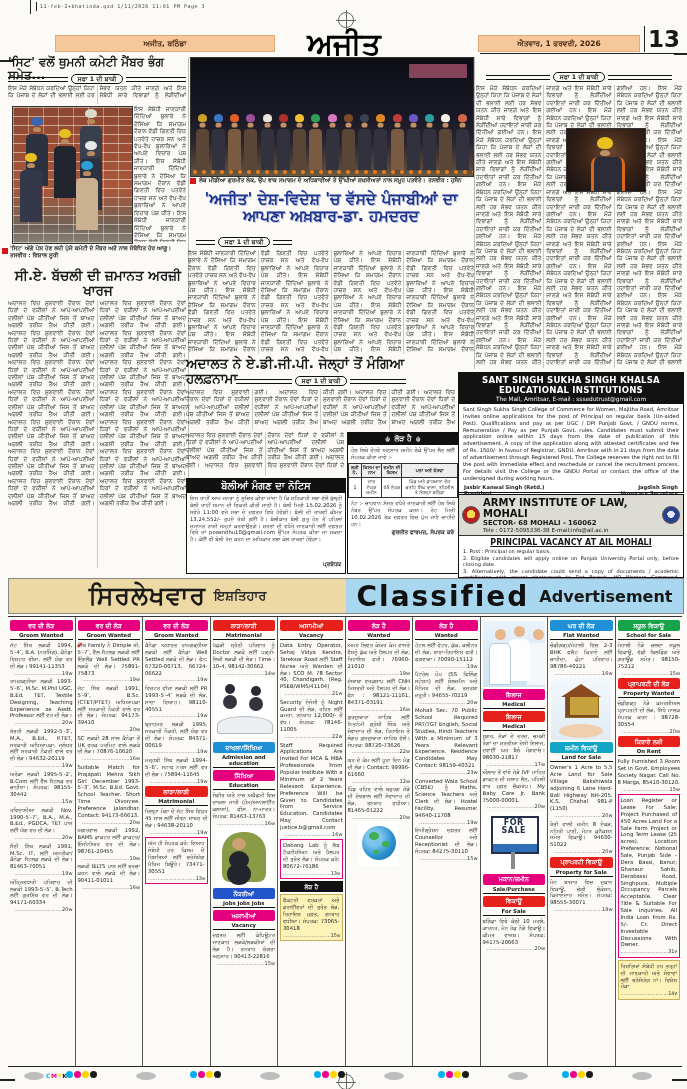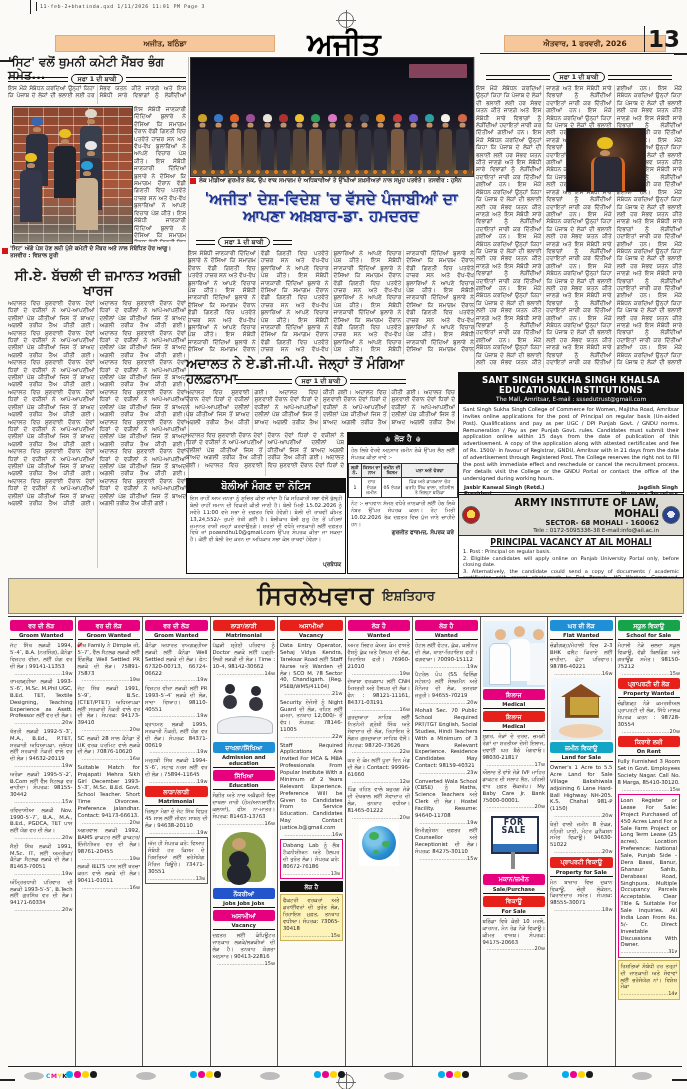--- a/index.html
+++ b/index.html
@@ -71,21 +71,21 @@
   
   .eng-head{background:#121212;color:#fff;text-align:center;}
   .eng-head .l1{font-size:8.6px;font-weight:bold;letter-spacing:.2px;padding-top:2px;}
   .eng-head .l2{font-size:5.8px;padding:1px 0 2px;}
   .eng-body{font-size:5.2px;line-height:1.32;text-align:justify;padding:2px 4px;color:#111;}
   .sign-row{display:flex;justify-content:space-between;padding:0 5px 2px;font-size:5.2px;font-weight:bold;}
   #army-head{display:flex;align-items:center;background:#dcdcd4;border-bottom:1px solid #333;padding:2px 3px;gap:3px;}
   .army-logo{width:16px;height:16px;border-radius:50%;flex:0 0 auto;border:1px solid #555;}
   .logo-red{background:radial-gradient(circle at 50% 45%,#f5d94a 0 35%,#b32020 36% 100%);}
   .logo-blue{background:radial-gradient(circle at 50% 45%,#e8e8f5 0 30%,#27428f 31% 100%);}
-  #army-mid{flex:1;text-align:right;}
+  #army-mid{flex:1;text-align:left;}
   #army-title{font-size:10px;font-weight:bold;color:#101010;}
   #army-sub{font-size:6.8px;font-weight:bold;}
   #army-tel{font-size:5.6px;}
   #army-vac{font-size:8px;font-weight:bold;text-decoration:underline;text-align:center;padding:2px 0 1px;}
   .army-item{font-size:5.1px;line-height:1.3;text-align:justify;padding:0 4px;}
   
   #cl-banner{left:8px;top:578px;width:674px;height:34px;display:flex;border:1px solid #888;}
   #cl-pa{flex:1;background:#ecd9a4;display:flex;align-items:center;justify-content:center;gap:8px;}
   #cl-pa .big{font-size:25px;font-weight:bold;letter-spacing:1px;}
   #cl-pa .small{font-size:13px;font-weight:bold;color:#2a2a2a;}
@@ -156,21 +156,21 @@
   <div class="abs reg" style="left:338px;top:12px;"></div>
   <div class="abs reg" style="left:338px;top:1074px;"></div>
   <div class="abs crop" style="left:30px;top:0;width:1px;height:14px;"></div>
   <div class="abs crop" style="left:0;top:60px;width:13px;height:2px;"></div>
   <div class="abs crop" style="right:0;top:53px;width:13px;height:2px;"></div>
   <div class="abs crop" style="left:0;bottom:8px;width:15px;height:2px;"></div>
   <div class="abs crop" style="right:0;bottom:8px;width:15px;height:2px;"></div>
 
   <div class="abs peach" style="left:55px;top:35px;width:218px;height:15px;">ਅਜੀਤ, ਬਠਿੰਡਾ</div>
   <div class="abs" id="mast-title">ਅਜੀਤ</div>
-  <div class="abs peach" style="left:504px;top:35px;width:160px;height:15px;text-align:right;">ਐਤਵਾਰ, 1 ਫਰਵਰੀ, 2026</div>
+  <div class="abs peach" style="left:478px;top:35px;width:160px;height:15px;text-align:right;">ਐਤਵਾਰ, 1 ਫਰਵਰੀ, 2026</div>
   <div class="abs" id="page-num">13</div>
   <div class="abs mastrule" style="left:480px;top:53px;width:202px;"></div>
 
   <div class="abs hl" style="left:8px;top:56px;width:178px;font-size:12px;">'ਸਿਟ' ਵਲੋਂ ਥੁਮਨੀ ਕਮੇਟੀ ਮੈਂਬਰ ਭੰਗ ਸਮੇਤ...</div>
   <div class="abs pillrow" style="left:8px;top:74px;width:178px;">
     <span class="prule"></span>
       <span class="pill">ਸਫਾ 1 ਦੀ ਬਾਕੀ</span>
       <span class="prule"></span>
   </div>
   <div class="abs body-txt cols2" style="left:8px;top:85px;width:178px;height:19px;">ਇਸ ਮੌਕੇ ਸੰਬੋਧਨ ਕਰਦਿਆਂ ਉਨ੍ਹਾਂ ਕਿਹਾ ਕਿ ਪੰਜਾਬ ਦੇ ਲੋਕਾਂ ਦੀ ਭਲਾਈ ਲਈ ਹਰ ਸੰਭਵ ਯਤਨ ਕੀਤੇ ਜਾਣਗੇ ਅਤੇ ਇਸ ਸੰਬੰਧੀ ਸਾਰੇ ਵਿਭਾਗਾਂ ਨੂੰ ਲੋੜੀਂਦੀਆਂ ਹਦਾਇਤਾਂ ਜਾਰੀ ਕਰ ਦਿੱਤੀਆਂ ਗਈਆਂ ਹਨ। ਇਸ ਮੌਕੇ ਸੰਬੋਧਨ ਕਰਦਿਆਂ ਉਨ੍ਹਾਂ ਕਿਹਾ ਕਿ ਪੰਜਾਬ ਦੇ ਲੋਕਾਂ ਦੀ ਭਲਾਈ ਲਈ ਹਰ ਸੰਭਵ ਯਤਨ ਕੀਤੇ ਜਾਣਗੇ ਅਤੇ ਇਸ ਸੰਬੰਧੀ ਸਾਰੇ ਵਿਭਾਗਾਂ ਨੂੰ ਲੋੜੀਂਦੀਆਂ ਹਦਾਇਤਾਂ ਜਾਰੀ ਕਰ ਦਿੱਤੀਆਂ ਗਈਆਂ ਹਨ। </div>
@@ -313,20 +313,24 @@
     <div class="army-item">2.  Eligible candidates will apply online on Panjab University Portal only, before closing date.</div>
     <div class="army-item">3.  Alternatively, the candidate could send a copy of documents / academic certificates with recent photograph to Det Branch, HQ Western Command, Chandimandir - 134107 (email address : lawsmohali@gmail.com) by 02 Mar 2026.</div>
     <div class="army-item">4.  For qualification and other details, refer to College Website www.ail.ac.in</div>
     <div class="nb-sign">Chairman</div>
   </div>
 
   <div class="abs" id="cl-banner">
     <div id="cl-pa">
       <span class="big">ਸਿਰਲੇਖਵਾਰ</span>
       <span class="small">ਇਸ਼ਤਿਹਾਰ</span>
+    </div>
+    <div id="cl-en">
+      <span class="big">Classified</span>
+      <span class="small">Advertisement</span>
     </div>
   </div>
 
   <div class="abs" id="cl-grid">
       <div class="ccol">
         <div class="cat">
           <div class="cat-pa" style="background: rgb(230, 0, 126);">ਵਰ ਦੀ ਲੋੜ</div>
           <div class="cat-en">Groom Wanted</div>
         </div>
         <div class="ad"><span>ਜੱਟ ਸਿੱਖ ਲੜਕੀ 1994, 5′-4″, B.A. (ਨਰਸਿੰਗ), ਕੈਨੇਡਾ ਵਿਜ਼ਟਰ ਵੀਜ਼ਾ, ਲਈ ਯੋਗ ਵਰ ਦੀ ਲੋੜ। 99141-11353</span><div class="tail">..............................19w</div></div>

